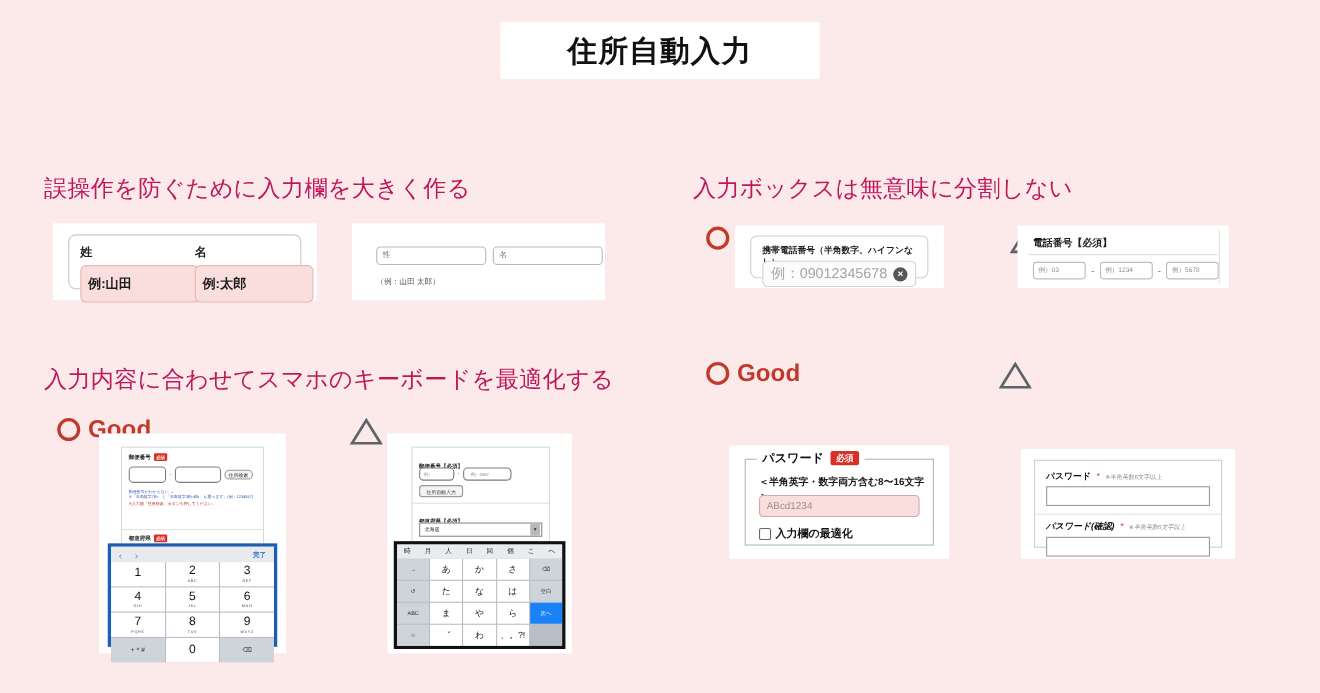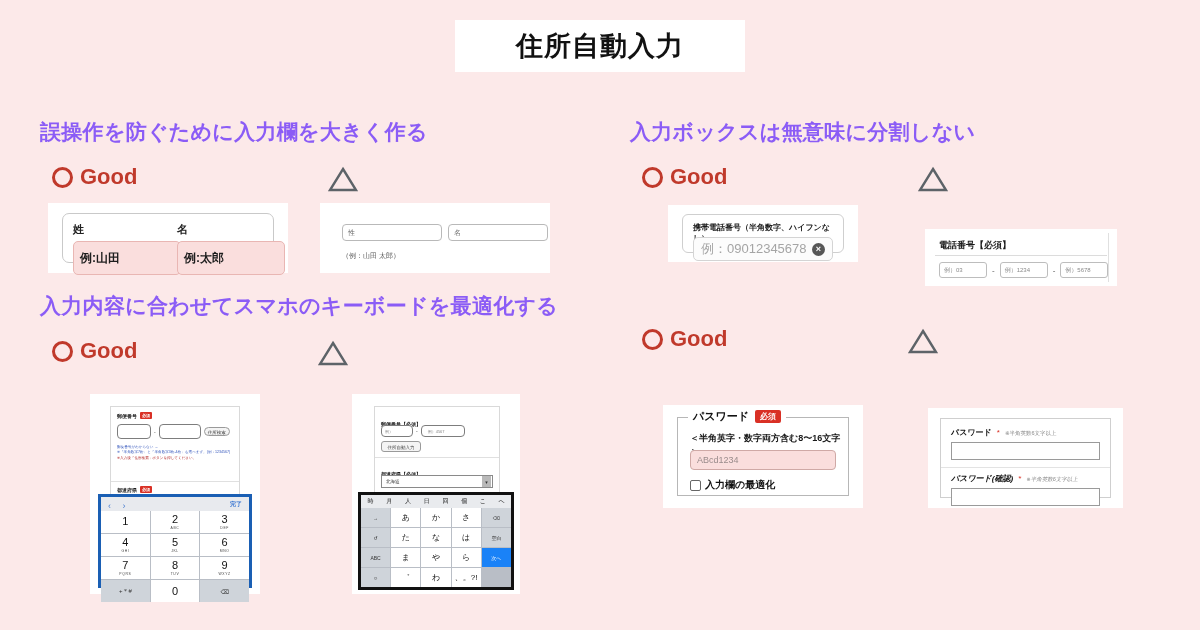--- a/index.html
+++ b/index.html
@@ -20,22 +20,22 @@
     display: flex; align-items: center; justify-content: center;
   }
   .title-box .title-text {
     font-size: 27px; font-weight: bold; color: #111111;
     letter-spacing: 1px;
   }
 
   
   .section { position: absolute; }
   .sec-heading {
-    font-size: 21px; font-weight: bold; color: #8b5cf6;
-    white-space: nowrap; letter-spacing: 0.3px;
+    font-size: 21px; font-weight: normal; color: #be185d;
+    white-space: nowrap; letter-spacing: 0.3px; margin-top: 39px;
   }
   .marker-row { position: relative; height: 34px; margin-top: 18px; }
   .good-marker {
     position: absolute; left: 12px; top: 0;
     display: flex; align-items: center; gap: 7px;
   }
   .circle-icon {
     width: 21px; height: 21px; border: 3px solid #c0392b;
     border-radius: 50%;
   }
@@ -217,21 +217,21 @@
   <div class="card" style="left:668px; top:205px; width:190px; height:57px;">
     <div class="g2-inner">
       <div class="g2-label">携帯電話番号（半角数字、ハイフンなし）</div>
       <div class="g2-field">
         <span class="g2-ph">例：09012345678</span>
         <span class="clear-x">×</span>
       </div>
     </div>
   </div>
 
-  <div class="card" style="left:925px; top:205px; width:192px; height:57px;margin-top:24px;">
+  <div class="card" style="left:925px; top:205px; width:192px; height:57px;">
     <div class="b2-label">電話番号【必須】</div>
     <div class="b2-rule"></div>
     <div class="b2-row">
       <span class="b2-field">例）03</span>
       <span class="b2-dash">-</span>
       <span class="b2-field">例）1234</span>
       <span class="b2-dash">-</span>
       <span class="b2-field">例）5678</span>
     </div>
     <div class="b2-sideline" style="right:8px;"></div>

